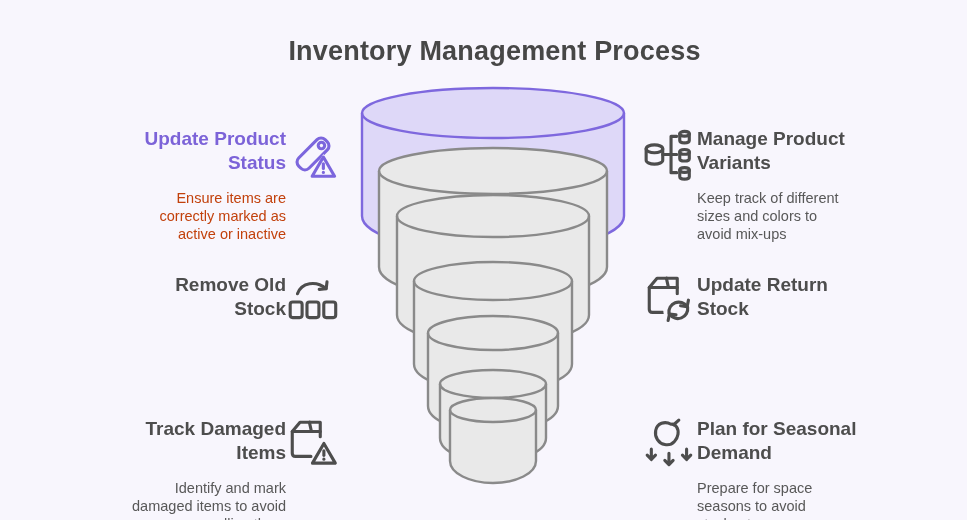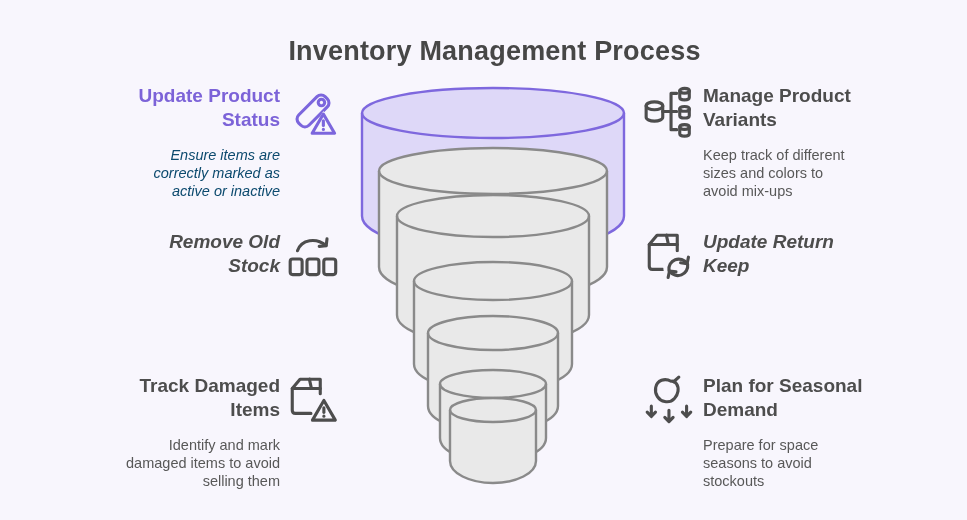--- a/index.html
+++ b/index.html
@@ -9,39 +9,39 @@
     font-family:"Liberation Sans","DejaVu Sans",sans-serif;
   }
   .canvas{position:absolute;inset:0;}
   .page-title{
     position:absolute;top:18px;left:0;right:0;
     text-align:center;font-size:27px;font-weight:700;color:#474747;
     letter-spacing:.2px;
     padding-left:22px;
   }
   .funnel{position:absolute;left:338px;top:78px;width:316px;height:432px;}
-  .item{position:absolute;display:flex;gap:6px;align-items:flex-start;}
+  .item{position:absolute;display:flex;gap:0;align-items:flex-start;margin-top:43px;}
   .item.left{left:90px;width:250px;}
   .item.left .text{flex:1;text-align:right;}
   .item.right{left:643px;width:258px;}
   .item.right .text{flex:1;text-align:left;}
   .icon{width:54px;height:56px;flex:0 0 54px;}
   .icon svg{width:54px;height:56px;display:block;}
   .item-title{
     margin:0;font-size:19px;line-height:1.26;font-weight:700;color:#4d4d4d;
     white-space:pre-line;
   }
   .item-desc{
     margin:14px 0 0 0;font-size:14.5px;line-height:1.25;color:#585858;
     white-space:pre-line;
   }
   .item.highlighted .item-title{color:#7c63d8;}
-  .item.highlighted .item-desc{color:#0c4a6e;font-style:italic;}
+  .item.highlighted .item-desc{color:#c2410c;}
   .row1{top:84px;}
-  .row2{top:230px;font-style:italic;}
+  .row2{top:230px;}
   .row3{top:374px;}
   .ic{fill:none;stroke:#4d4d4d;stroke-width:3;stroke-linecap:round;stroke-linejoin:round;}
   .ic-purple{stroke:#7c66dd;}
   .ic-mask{fill:#f8f6fd;stroke:none;}
 </style>
 </head>
 <body>
 
 <div class="canvas">
 
@@ -170,21 +170,21 @@
         <g class="ic" stroke-width="2.8">
           <path d="M 25 39 A 9.5 9.5 0 0 1 42.3 32.3"></path>
           <path d="M 43.8 26.2 L 42.5 32.5 L 36.2 31.6"></path>
           <path d="M 43 33 A 9.5 9.5 0 0 1 25.7 39.7"></path>
           <path d="M 24.2 45.8 L 25.5 39.5 L 31.8 40.4"></path>
         </g>
       </svg>
     </span>
     <div class="text">
       <h3 class="item-title">Update Return
-Keep</h3>
+Stock</h3>
     </div>
   </div>
 
   <div class="item right row3">
     <span class="icon">
       <svg viewBox="0 0 52 54">
         <g class="ic" stroke-width="2.8">
           <path d="M 27 7 C 21 3.5, 13.5 6, 12.2 13 C 11 19.5, 15 25.5, 21 26.6 C 24.5 27.2, 28 26.2, 30.3 23.6 C 34 19.8, 35 13.5, 32.3 9.6 C 31 7.7, 29 6.6, 27 7 Z"></path>
           <path d="M 29.5 7.5 L 34.5 3"></path>
           <path d="M 8 31 L 8 40 M 4 36.8 L 8 41 L 12 36.8"></path>

